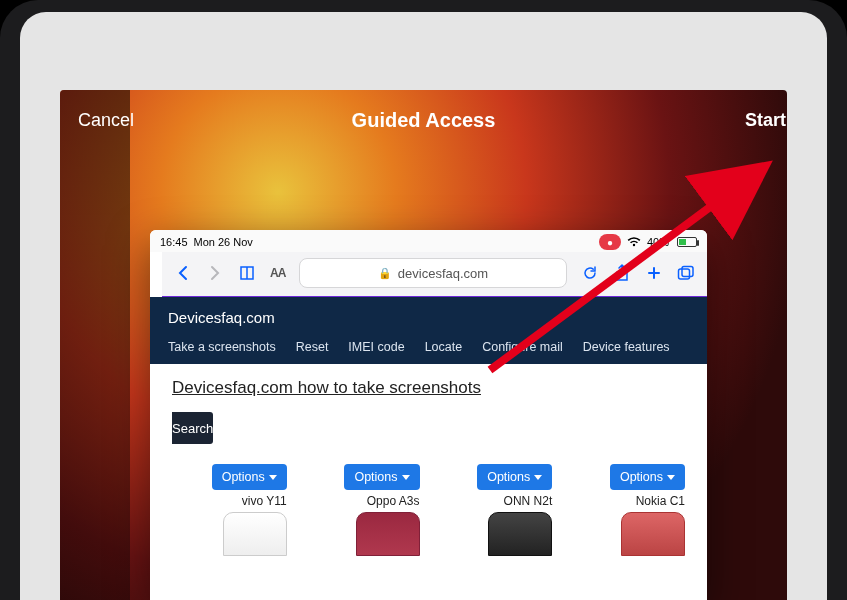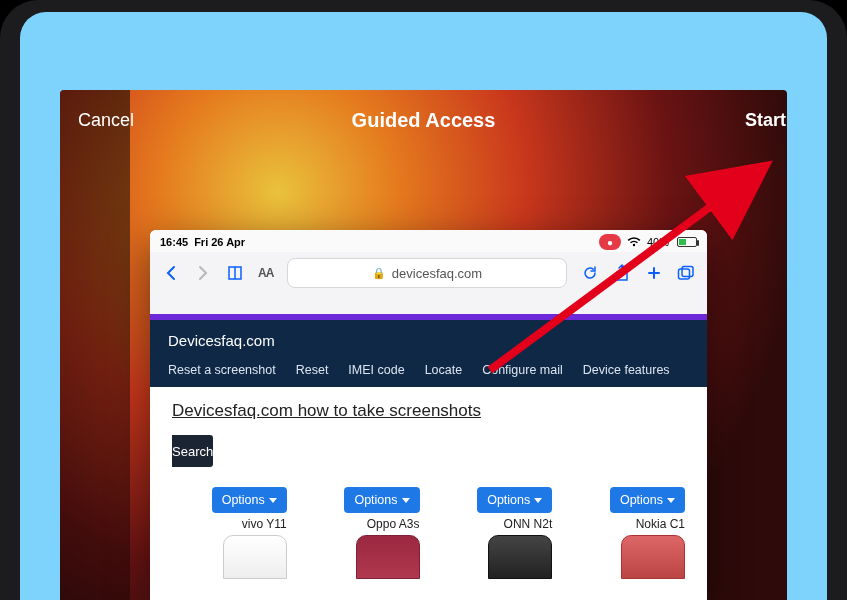--- a/index.html
+++ b/index.html
@@ -1,44 +1,44 @@
 <!DOCTYPE html>
 <html><head>
 <meta charset="utf-8">
 <style>
   * { box-sizing: border-box; margin: 0; padding: 0; }
   html, body { width: 847px; height: 600px; overflow: hidden; font-family: -apple-system, "Helvetica Neue", Arial, sans-serif; background:#000; }
   .device-frame { position:relative; width:847px; height:600px; background:#1c1c1e; border-radius:38px 38px 0 0; }
-  .device-inner { position:absolute; left:20px; top:12px; right:20px; bottom:0; background:#7dd3fc; border-radius:26px 26px 0 0; padding:28px 28px 0 28px;}
+  .device-inner { position:absolute; left:20px; top:12px; right:20px; bottom:0; background:#e5e5e5; border-radius:26px 26px 0 0; padding:28px 28px 0 28px;}
   .camera { position:absolute; left:50%; top:34px; transform:translateX(-50%); width:14px; height:14px; background:#2b2b2b; border-radius:50%; border:3px solid #121212;}
   .screen { position:absolute; left:40px; top:78px; right:40px; bottom:0; border-radius:4px 4px 0 0; overflow:hidden; background: radial-gradient(circle at 30% 20%, #e9c23c 0%, #e57b1e 18%, #c9371c 38%, #6a1313 60%, #2e0a0a 80%);}
   
   .ga-header { position:relative; height:60px; color:#fff; display:flex; align-items:center; justify-content:center; }
   .ga-header .cancel { position:absolute; left:18px; font-size:18px; font-weight:400; }
   .ga-header .title  { font-size:20px; font-weight:700; }
   .ga-header .start  { position:absolute; right:1px; font-size:18px; font-weight:700; }
 
   
   .wallpaper-shade { position:absolute; left:0; top:0; width:70px; height:100%; background:linear-gradient(180deg, rgba(0,0,0,0.55), rgba(0,0,0,0.35)); }
 
   
   .preview { position:absolute; left:90px; top:140px; right:80px; bottom:0; background:#fff; border-radius:6px 6px 0 0; box-shadow:0 14px 40px rgba(0,0,0,0.5); overflow:hidden; display:flex; flex-direction:column;}
 
   
   .statusbar { display:flex; align-items:center; justify-content:space-between; font-size:11px; padding:4px 10px 2px; color:#000; background:#fafafa;}
-  .statusbar .left { display:flex; gap:6px; font-weight:700;}
+  .statusbar .left { display:flex; gap:6px; font-weight:400;}
   .statusbar .right { display:flex; gap:6px; align-items:center;}
   .statusbar .right .wifi, .statusbar .right .bat { display:inline-flex; align-items:center; }
   .rec-pill { background:#e63946; color:#fff; border-radius:9px; padding:0 8px; height:16px; display:inline-flex; align-items:center; font-size:10px;}
   .bat-ico { display:inline-block; width:20px; height:10px; border:1px solid #333; border-radius:2px; position:relative; margin-left:2px;}
   .bat-ico::after{content:""; position:absolute; right:-3px; top:2px; width:2px; height:6px; background:#333; border-radius:1px;}
   .bat-fill{ position:absolute; left:1px; top:1px; bottom:1px; width:40%; background:#2fbf4a;}
 
   
-  .safaribar { display:flex; align-items:center; gap:14px; padding:6px 12px 26px; background:#f4f4f6; border-bottom:6px solid #6d28d9;}
+  .safaribar { display:flex; align-items:center; gap:14px; padding:6px 12px 8px; background:#f4f4f6; border-bottom:1px solid #6d28d9;margin-left:12px;}
   .sf-ico { color:#0a60ff; display:inline-flex; align-items:center; justify-content:center; width:18px; height:18px; }
   .sf-ico.disabled { color:#b7b7bb; }
   .aa { font-weight:700; font-size:12px; color:#555; letter-spacing:-1px; }
   .urlfield { flex:1; background:#fff; border:1px solid #d6d6d8; border-radius:8px; height:30px; display:flex; align-items:center; justify-content:center; gap:6px; color:#555; font-size:13px;}
   .lock { font-size:11px; }
   .sf-right { display:flex; gap:14px; align-items:center; }
 
   
   .sitenav { background:#0f2846; color:#fff; padding:12px 18px 10px; }
   .sitenav .brand { font-size:15px; margin-bottom:14px; font-weight:400;}
@@ -78,21 +78,21 @@
         <span class="cancel">Cancel</span>
         <span class="title">Guided Access</span>
         <span class="start">Start</span>
       </div>
 
       <div class="preview">
 
         <div class="statusbar">
           <div class="left">
             <span>16:45</span>
-            <span>Fri 26 Apr</span>
+            <span>Mon 26 Nov</span>
           </div>
           <div class="right">
             <span class="rec-pill">●</span>
             <span class="wifi">
               <svg width="14" height="10" viewBox="0 0 14 10">
                   <path d="M7 9.2a1.2 1.2 0 100-2.4 1.2 1.2 0 000 2.4zM3 5.2a6 6 0 018 0l-1.1 1.1a4.4 4.4 0 00-5.8 0L3 5.2zM.6 2.8a9.4 9.4 0 0112.8 0l-1.1 1.1a7.8 7.8 0 00-10.6 0L.6 2.8z" fill="#000"></path>
                 </svg>
             </span>
             <span>40%</span>
             <span class="bat">
@@ -145,21 +145,21 @@
                   <rect x="1.5" y="4" width="11" height="10" rx="2" stroke="#0a60ff" stroke-width="1.5" fill="none"></rect>
                   <rect x="5" y="1.5" width="11" height="10" rx="2" stroke="#0a60ff" stroke-width="1.5" fill="none"></rect>
                 </svg>
             </span>
           </div>
         </div>
 
         <div class="sitenav">
           <div class="brand">Devicesfaq.com</div>
           <div class="row">
-            <span>Reset a screenshot</span>
+            <span>Take a screenshots</span>
             <span>Reset</span>
             <span>IMEI code</span>
             <span>Locate</span>
             <span>Configure mail</span>
             <span>Device features</span>
           </div>
         </div>
 
         <div class="page">
           <h2>Devicesfaq.com how to take screenshots</h2>

